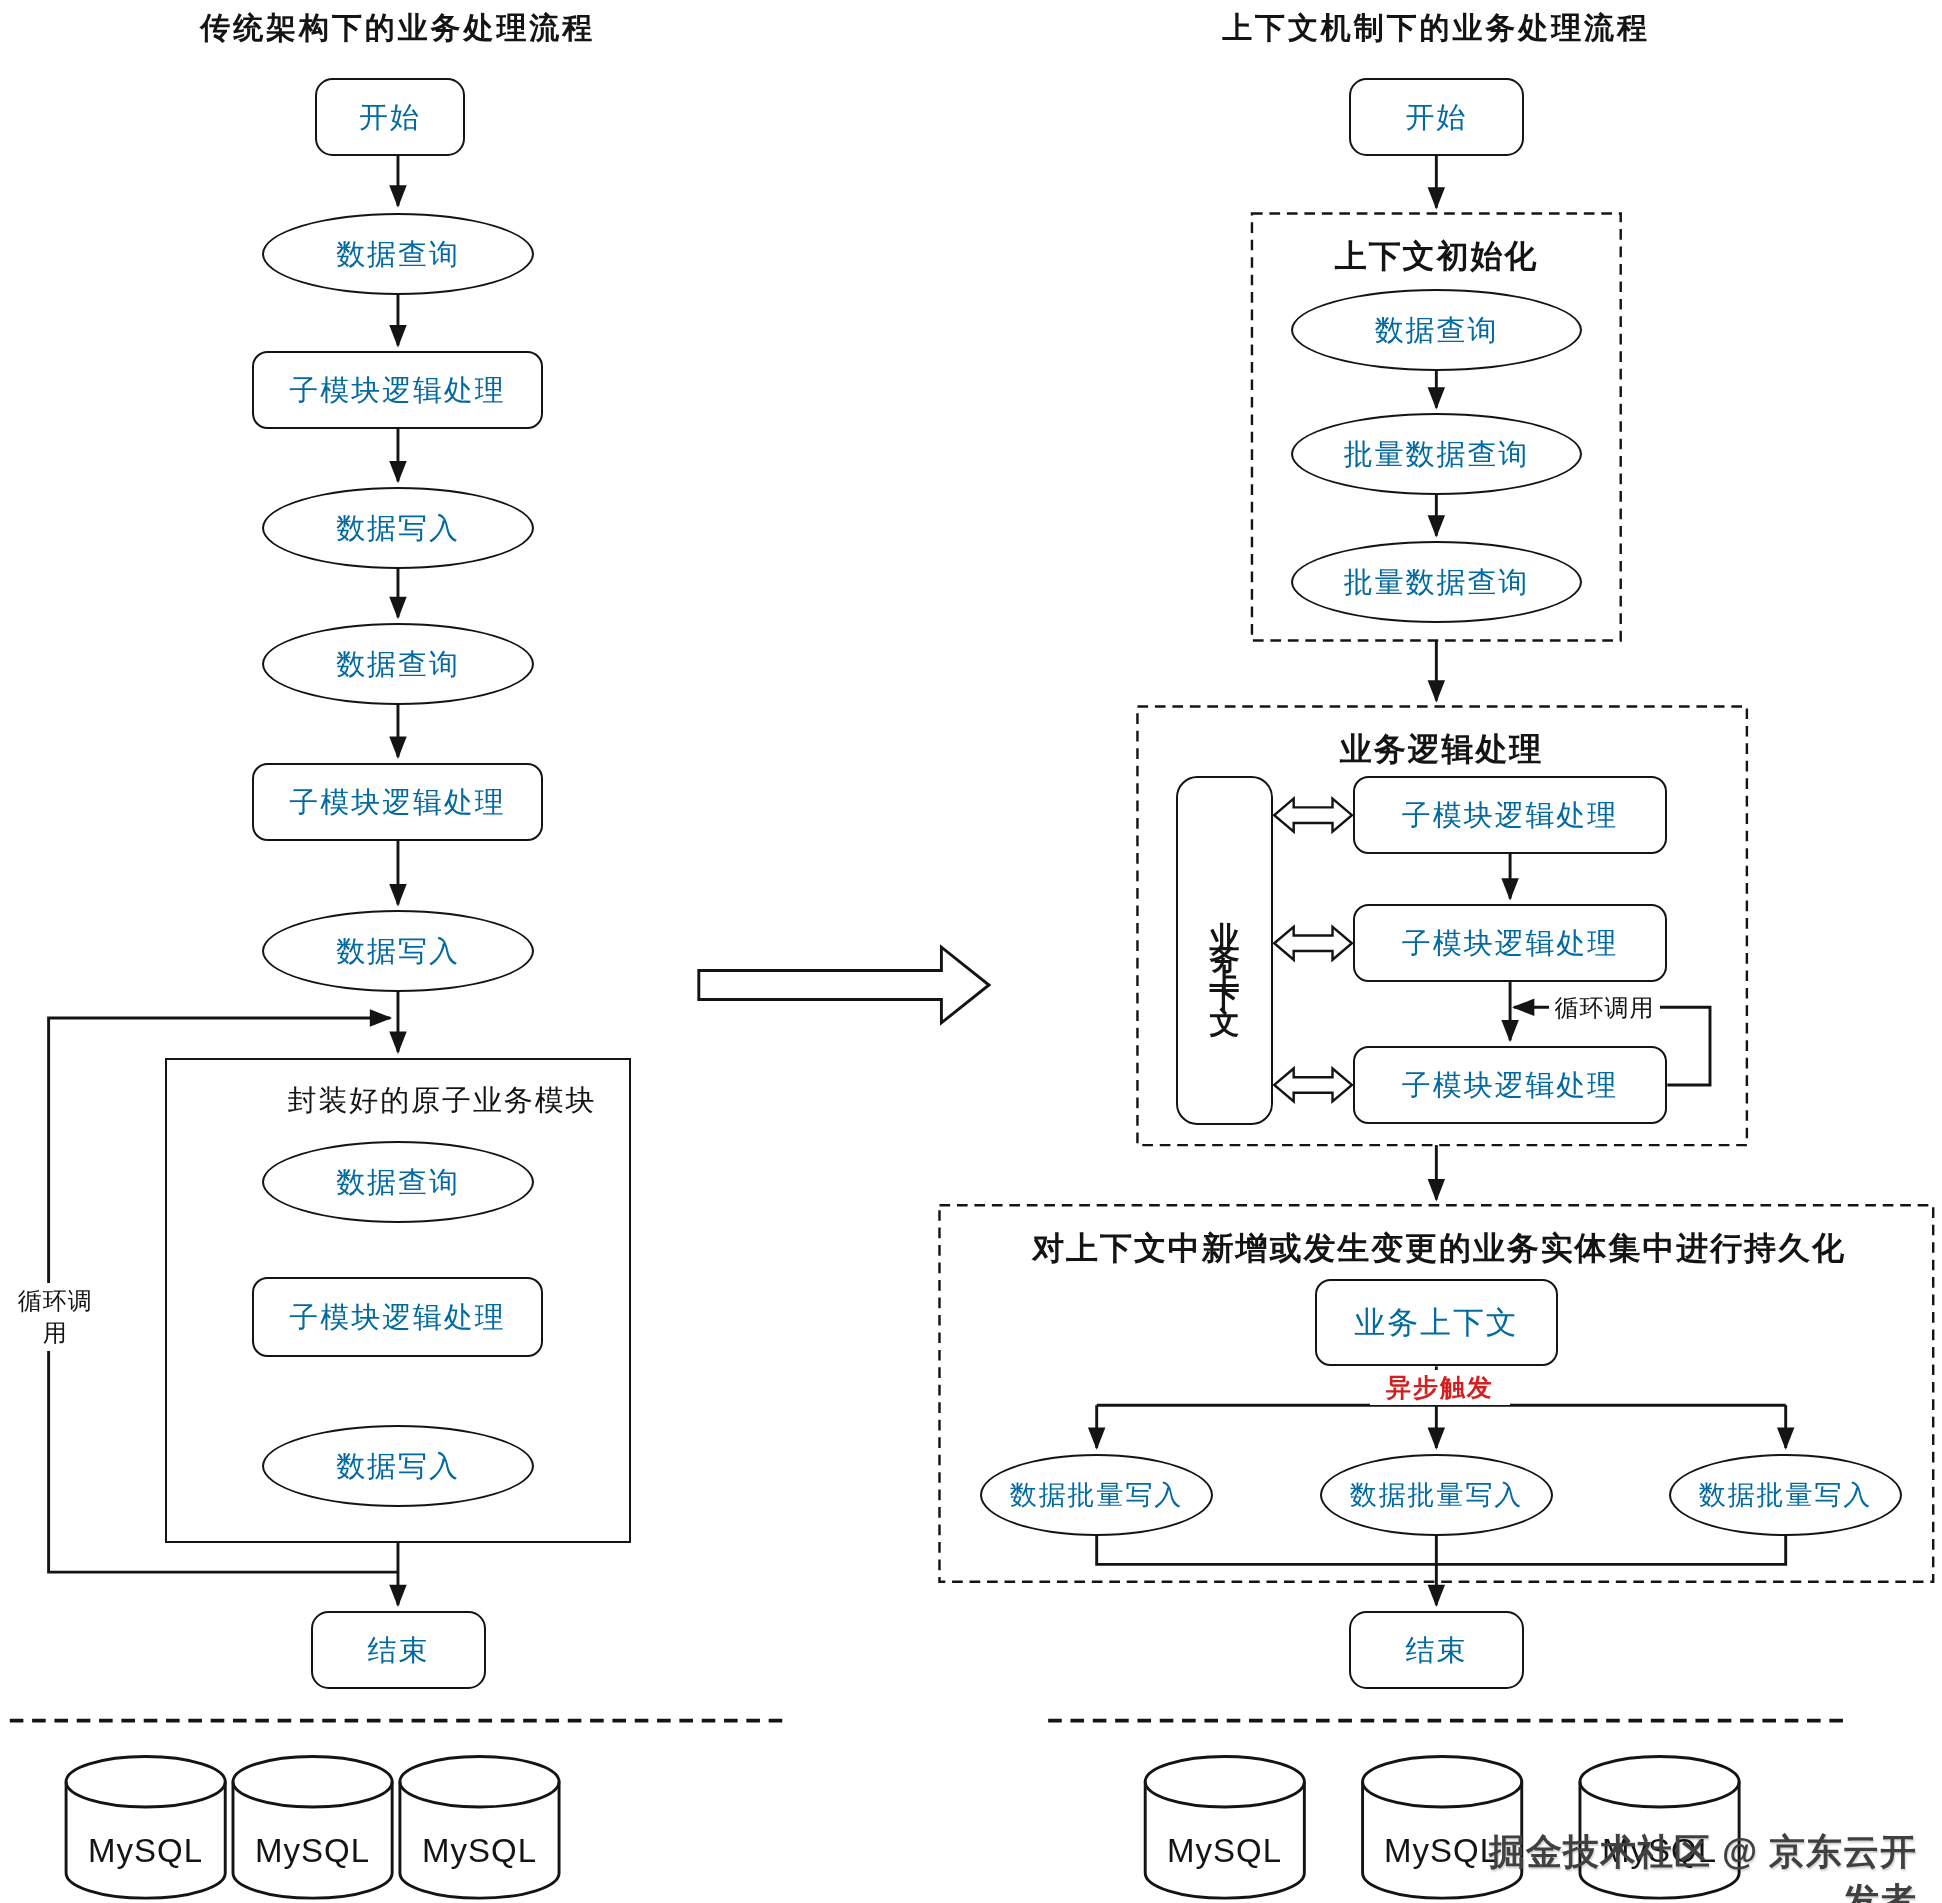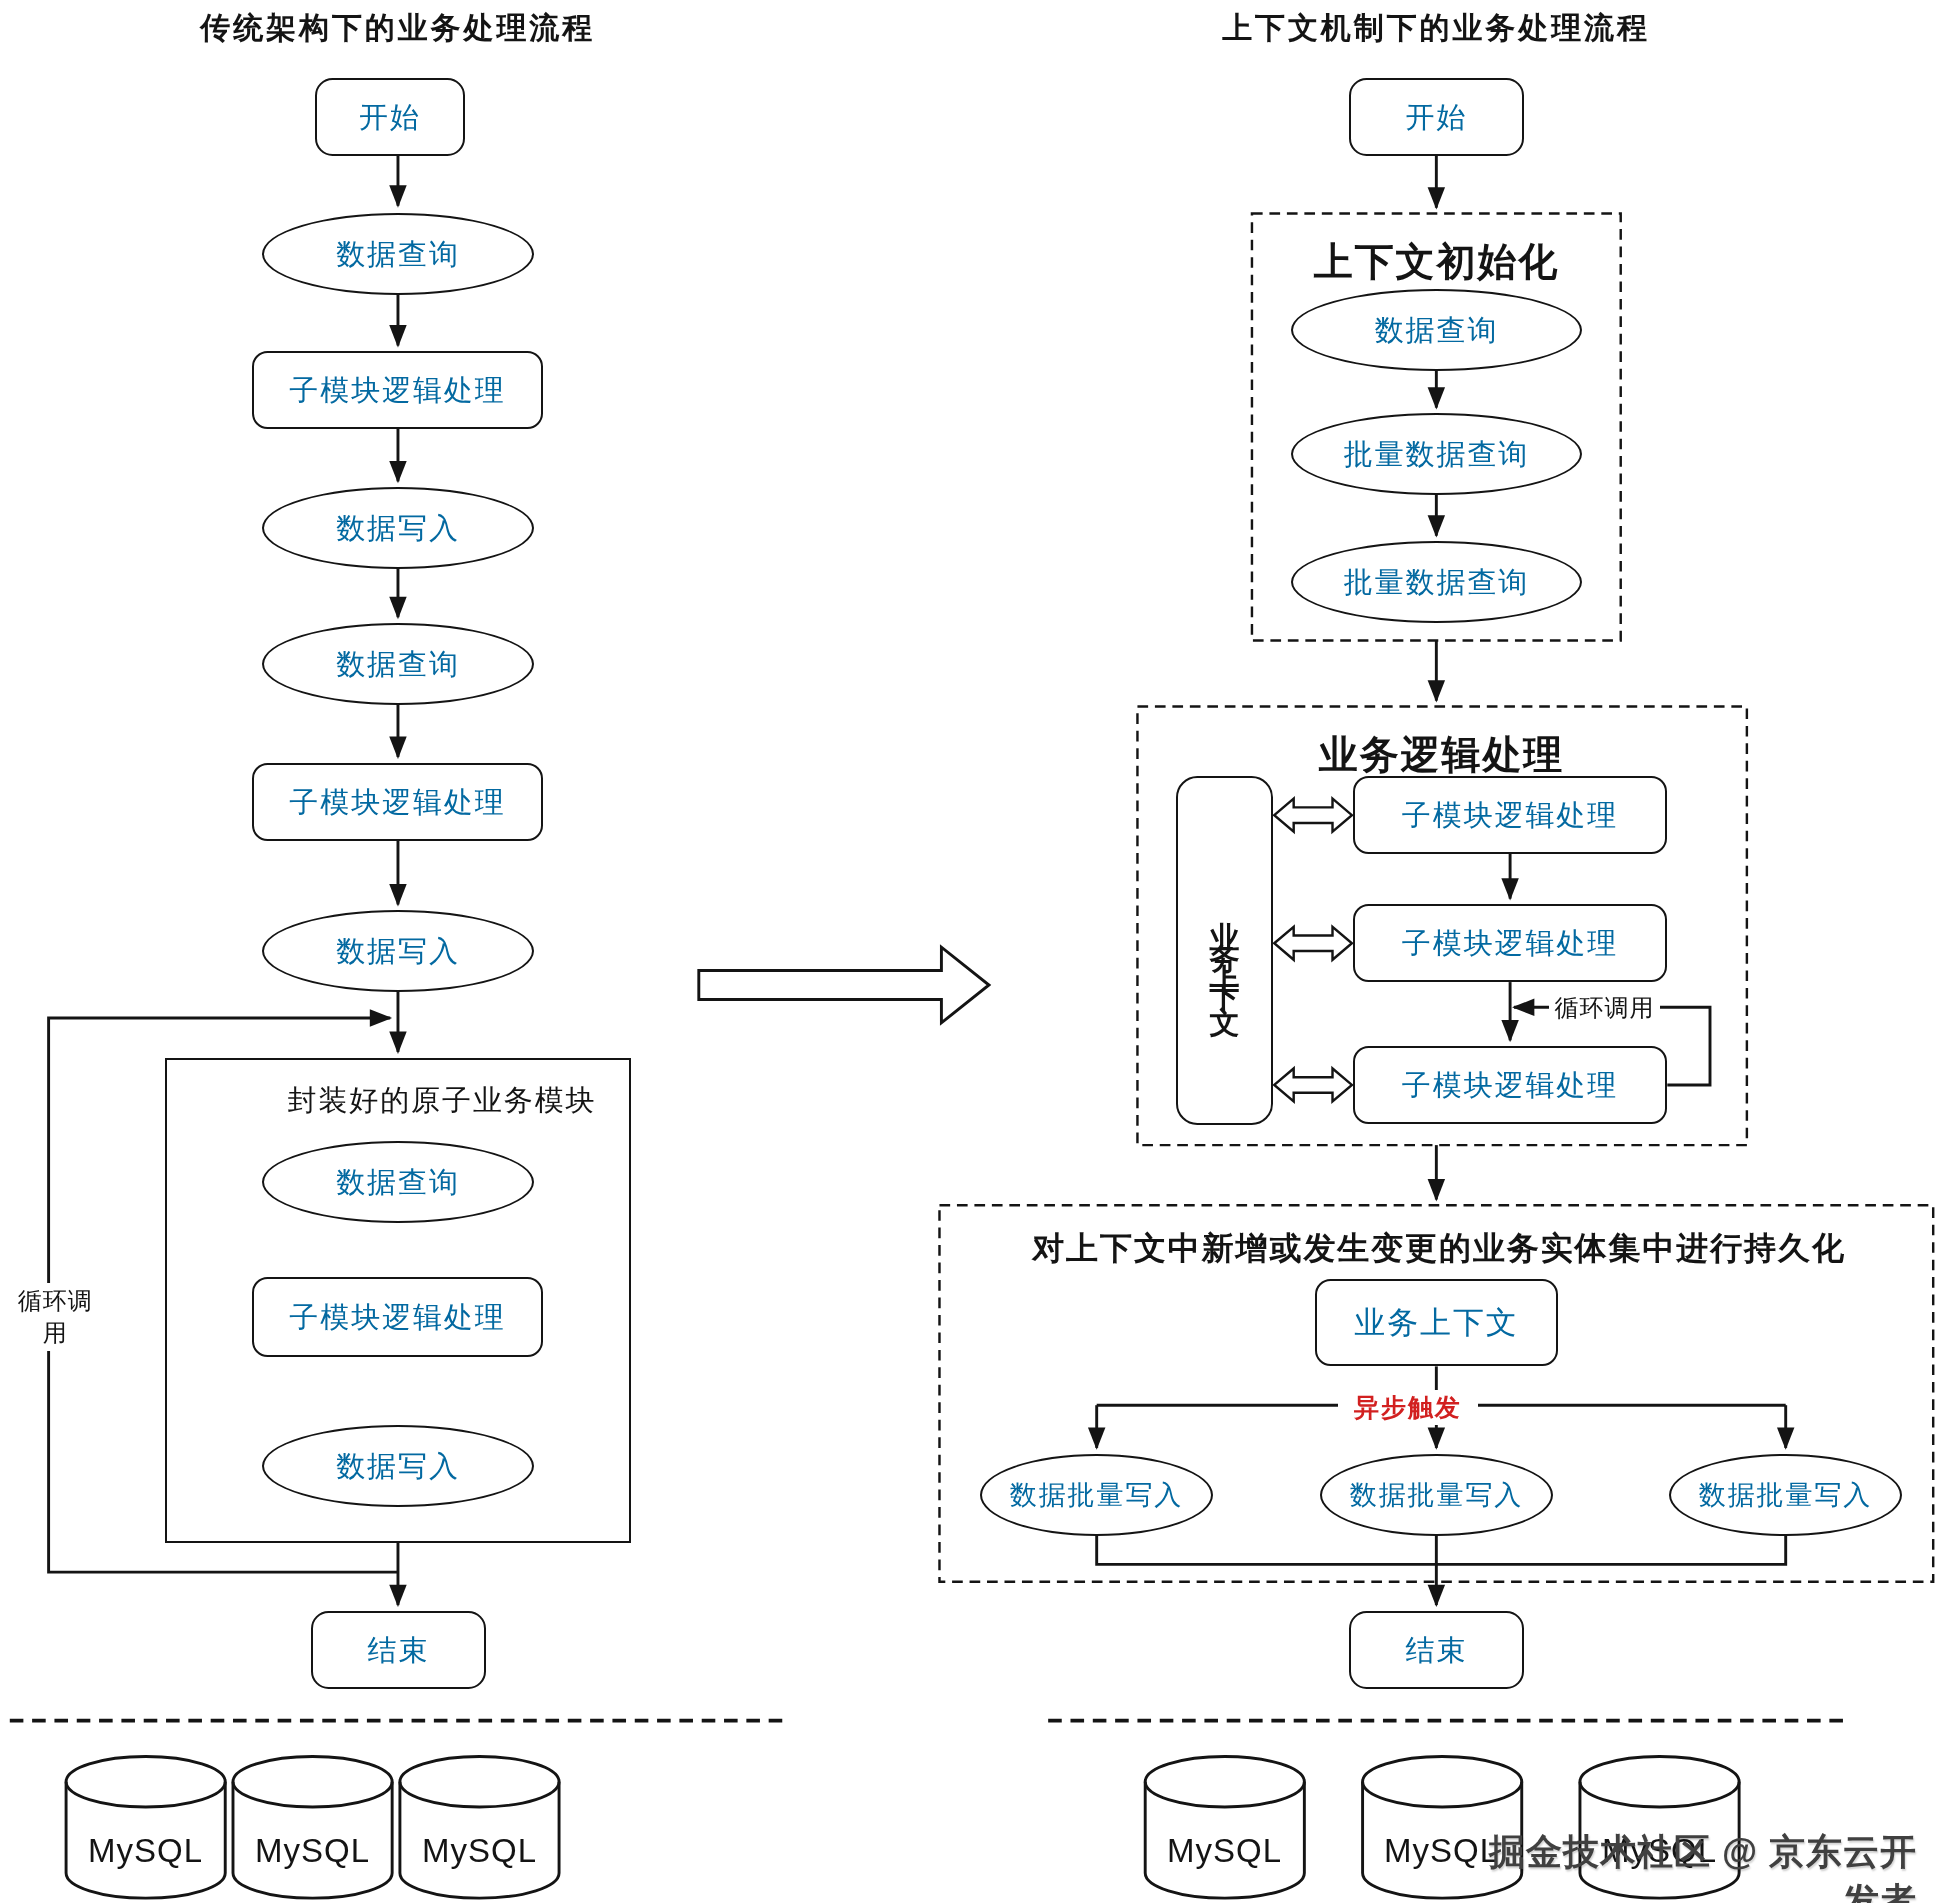--- a/index.html
+++ b/index.html
@@ -17,21 +17,21 @@
   .pill{border-radius:17.5px;}
   .rect{border-radius:15.5px;}
   .ellipse{border-radius:50%;}
   .bigbox{
     position:absolute;box-sizing:border-box;border:2.9px solid #141414;background:#fff;z-index:1;
   }
   .flow-title{
     position:absolute;text-align:center;font-size:30px;font-weight:bold;letter-spacing:2.9px;z-index:3;
   }
   .group-label{
-    position:absolute;text-align:center;font-size:39px;font-weight:bold;letter-spacing:1.9px;z-index:3;
+    position:absolute;text-align:center;font-size:32px;font-weight:bold;letter-spacing:1.9px;z-index:3;
   }
   .plain-label{
     position:absolute;text-align:center;font-size:29px;letter-spacing:1.9px;z-index:3;
   }
   .loop-label{
     position:absolute;text-align:center;font-size:24px;letter-spacing:1px;background:#fff;
     padding:1.9px 2.9px;z-index:4;
   }
   .trigger-label{
     position:absolute;text-align:center;font-size:25px;font-weight:bold;letter-spacing:1.9px;
@@ -171,21 +171,21 @@
   <div class="vbox" style="left:1176px;top:776px;width:97px;height:349px;">
     <span class="vtext">业务上下文</span>
   </div>
   <div class="node rect" style="left:1353px;top:776px;width:314px;height:78px;">子模块逻辑处理</div>
   <div class="node rect" style="left:1353px;top:904px;width:314px;height:78px;">子模块逻辑处理</div>
   <div class="node rect" style="left:1353px;top:1046px;width:314px;height:78px;">子模块逻辑处理</div>
   <div class="loop-label" style="left:1549px;top:990px;width:105px;">循环调用</div>
 
   <div class="group-label" style="left:949px;top:1227px;width:980px;font-size:32px;">对上下文中新增或发生变更的业务实体集中进行持久化</div>
   <div class="node rect" style="left:1315px;top:1279px;width:243px;height:87px;font-size:31px;">业务上下文</div>
-  <div class="trigger-label" style="left:1338px;top:1370px;width:132px;margin-top:20px;">异步触发</div>
+  <div class="trigger-label" style="left:1370px;top:1370px;width:132px;">异步触发</div>
   <div class="node ellipse" style="left:980px;top:1454px;width:233px;height:82px;font-size:27px;">数据批量写入</div>
   <div class="node ellipse" style="left:1320px;top:1454px;width:233px;height:82px;font-size:27px;">数据批量写入</div>
   <div class="node ellipse" style="left:1669px;top:1454px;width:233px;height:82px;font-size:27px;">数据批量写入</div>
 
   <div class="node pill" style="left:1349px;top:1611px;width:175px;height:78px;">结束</div>
 
   <div class="db-label" style="left:1145px;top:1832px;width:159px;">MySQL</div>
   <div class="db-label" style="left:1362px;top:1832px;width:159px;">MySQL</div>
   <div class="db-label" style="left:1580px;top:1832px;width:159px;">MySQL</div>
 

